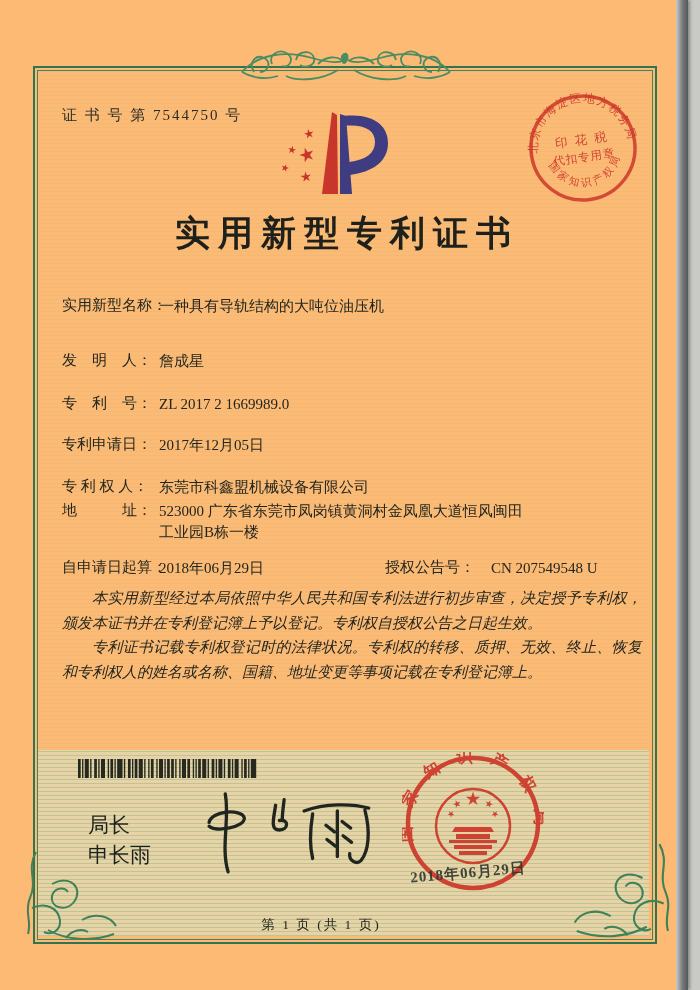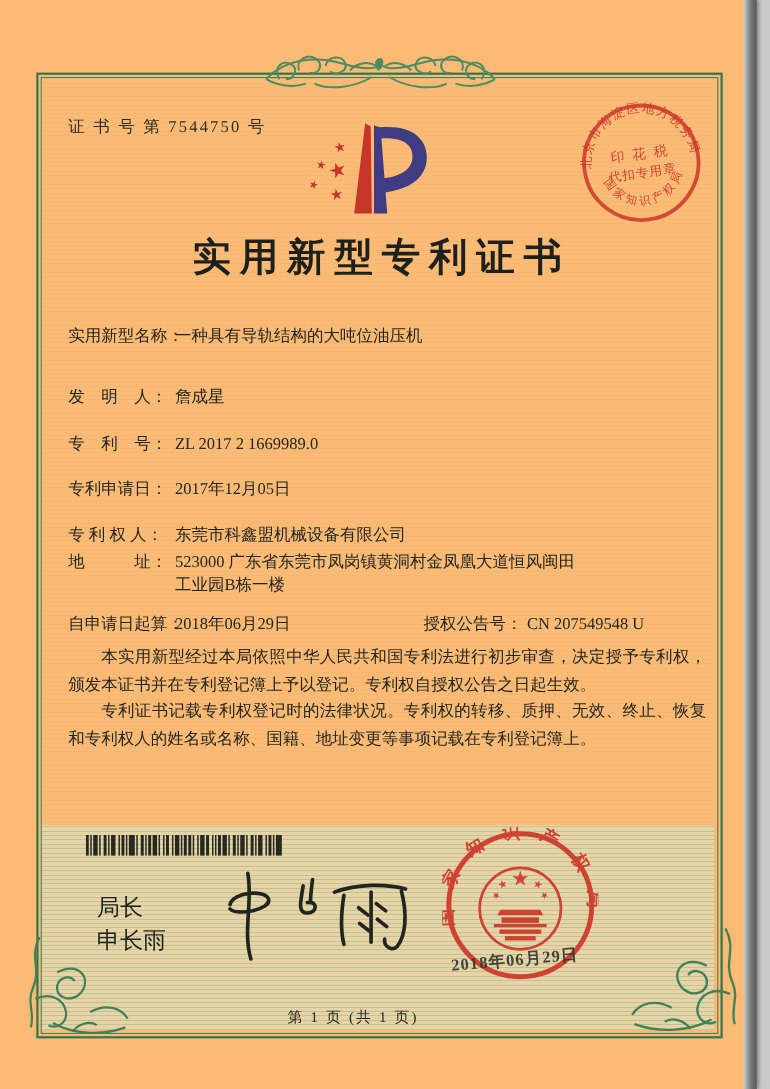--- a/index.html
+++ b/index.html
@@ -39,24 +39,24 @@
   .title{
     position:absolute;left:33px;top:210px;width:620px;
     text-align:center;font-size:35px;font-weight:700;
     letter-spacing:8px;padding-left:8px;box-sizing:border-box;color:#1d201b;
   }
   .row{position:absolute;left:62px;width:580px;font-size:15px;white-space:nowrap;}
   .row .lbl{display:inline-block;width:97px;white-space:pre;vertical-align:top;}
   .row .val{white-space:pre-line;display:inline-block;vertical-align:top;line-height:21px;}
   .r0{top:296px}.r1{top:351px}.r2{top:394px}.r3{top:435px}.r4{top:477px}.r5{top:501px}.r6{top:558px}
   .pair2{position:absolute;left:323px;top:0;}
-  .pair2 .lbl{width:auto;margin-right:4px;}
+  .pair2 .lbl{width:auto;margin-right:16px;}
   .paras{
     position:absolute;left:62px;top:586px;width:580px;
-    font-size:15px;line-height:24.5px;text-align:justify;
+    font-size:15px;line-height:24.5px;text-align:justify;font-style:italic;
   }
   .paras p{margin:0;text-indent:2em;}
   .barcode{position:absolute;left:78px;top:759px;width:180px;height:19px;}
   .duty{position:absolute;left:88px;top:810px;font-size:21px;line-height:30px;color:#1d211c;}
   .signature{position:absolute;left:192px;top:780px;width:190px;height:100px;}
   .seal{position:absolute;left:402px;top:752px;width:142px;height:142px;opacity:.92;}
   .seal-date{
     position:absolute;left:410px;top:862px;width:150px;
     font-size:15px;font-weight:600;letter-spacing:1px;color:#2f352e;
     transform:rotate(-5deg);opacity:.9;

